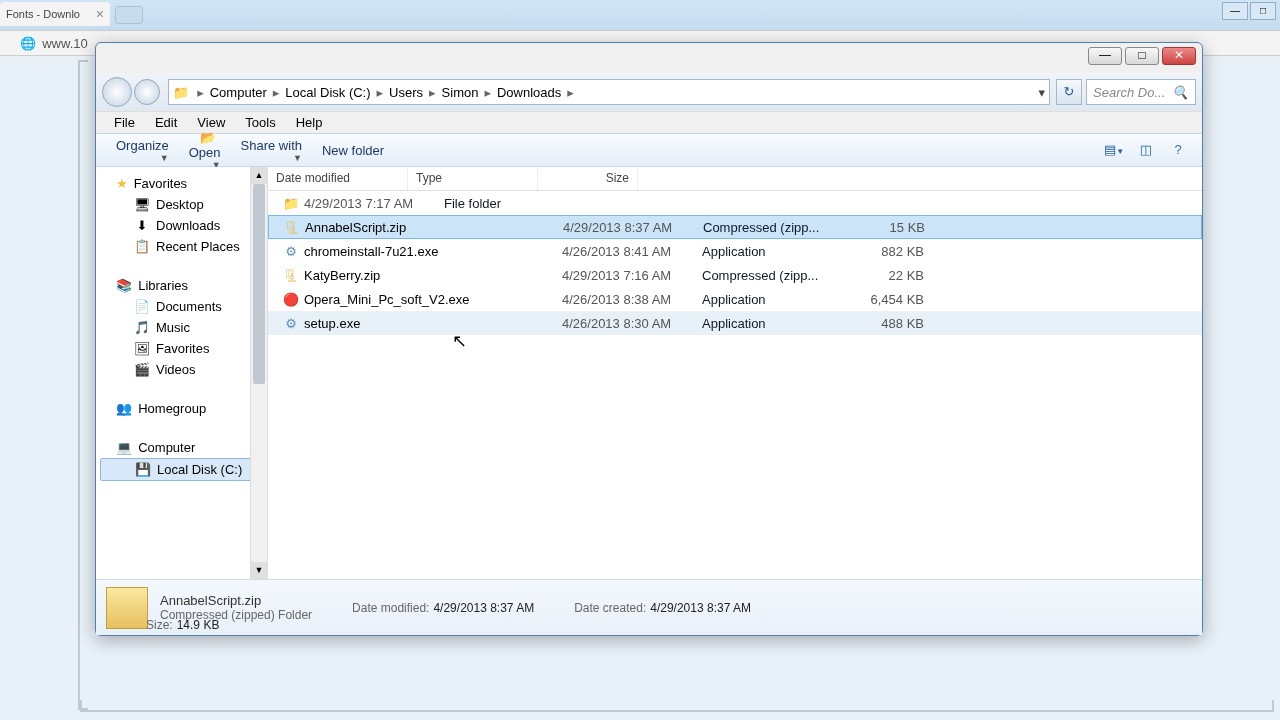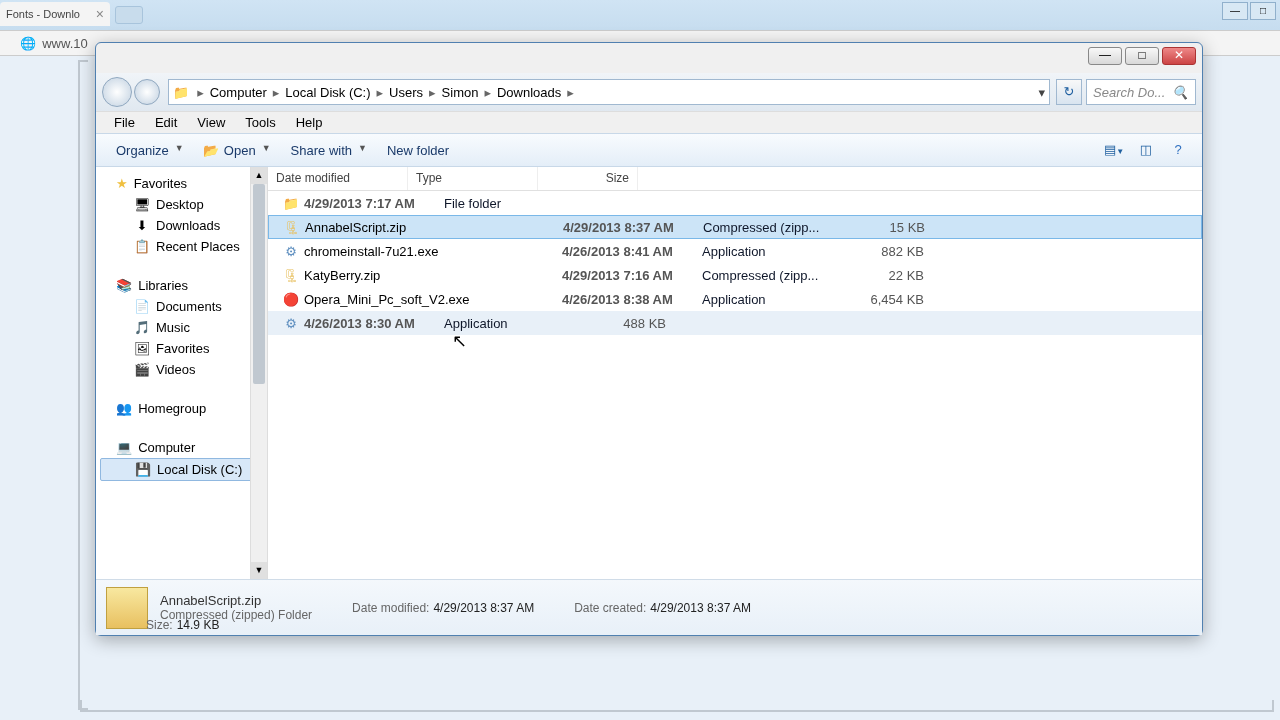--- a/index.html
+++ b/index.html
@@ -180,21 +180,21 @@
   height: 34px;
   background: linear-gradient(#f8fbfe,#e4eef8);
   border-top: 1px solid #c8d8e8;
   border-bottom: 1px solid #c8d8e8;
   display: flex;
   align-items: center;
   padding: 0 10px;
   font-size: 13px;
   color: #1a3a6a;
 }
-.toolbar .tb { padding: 4px 10px; cursor: default; display:flex;align-items:flex-start;}
+.toolbar .tb { padding: 4px 10px; cursor: default; display:flex;align-items:flex-end;flex-direction:column;}
 .toolbar .chev { font-size: 9px; margin-left: 6px; color:#555;}
 .toolbar .spacer { flex:1; }
 .toolbar .iconbtn {
   width: 28px; height: 24px;
   border: 1px solid transparent;
   text-align: center;
   line-height: 22px;
   margin-left: 4px;
   color: #2060a0;
 }
@@ -287,21 +287,21 @@
 }
 .filerow.selected {
   background: #cce4f7;
   border: 1px solid #7ab8e8;
 }
 .filerow.hover {
   background: #e8f0f8;
 }
 .filerow .ico { width: 18px; text-align:center; margin-right: 4px; margin-left: 10px;}
 .filerow .c-name { width: 258px; overflow: hidden; text-overflow: ellipsis; white-space:nowrap;}
-.filerow .c-date { width: 140px; color:#555;font-weight:bold;}
+.filerow .c-date { width: 140px; color:#555;}
 .filerow .c-type { width: 130px; color:#0f172a; overflow:hidden; text-overflow:ellipsis; white-space:nowrap;}
 .filerow .c-size { width: 92px; text-align: right; color:#555;}
 
 .folder-ic { color: #e8c060;}
 .zip-ic { color: #e8c060;}
 .exe-ic { color: #6090c0;}
 .opera-ic { color: #c03030;}
 
 
 .details {
@@ -539,20 +539,21 @@
           </div>
           <div class="filerow">
             <span class="ico opera-ic">🔴</span>
             <span class="c-name">Opera_Mini_Pc_soft_V2.exe</span>
             <span class="c-date">4/26/2013 8:38 AM</span>
             <span class="c-type">Application</span>
             <span class="c-size">6,454 KB</span>
           </div>
           <div class="filerow hover">
             <span class="ico exe-ic">⚙</span>
+            <span class="c-name">setup.exe</span>
             <span class="c-date">4/26/2013 8:30 AM</span>
             <span class="c-type">Application</span>
             <span class="c-size">488 KB</span>
           </div>
         </div>
     </div>
 
   </div>
 
   <div class="details">

